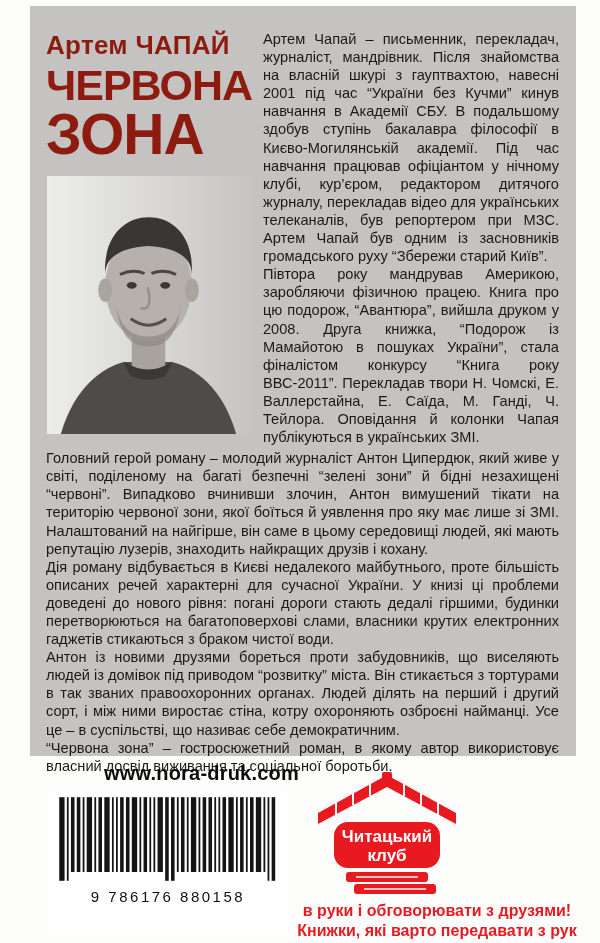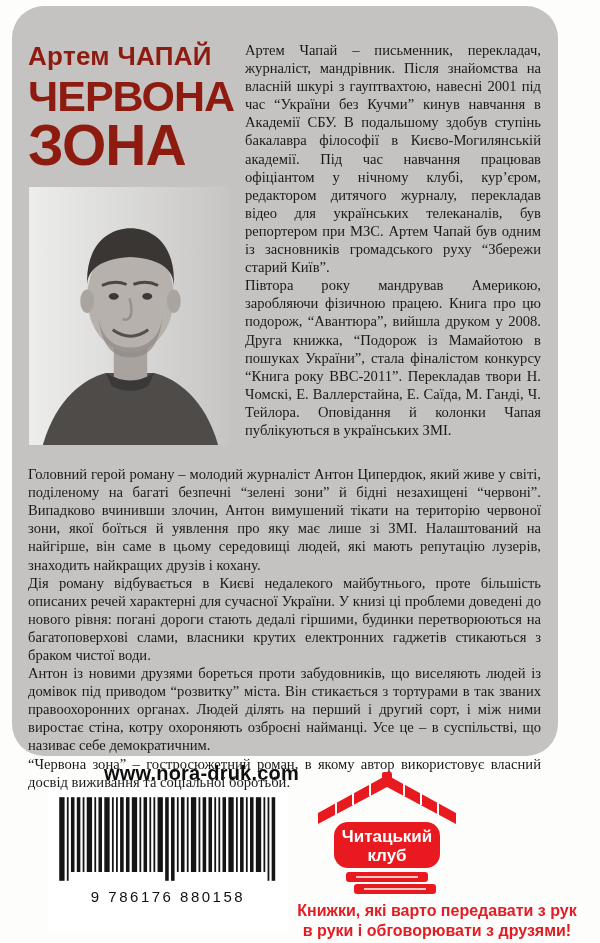--- a/index.html
+++ b/index.html
@@ -1,34 +1,34 @@
 <!DOCTYPE html>
 <html><head>
 <meta charset="utf-8">
 <style>
   html,body{margin:0;padding:0;background:#ffffff;}
   .page{
     position:relative;width:600px;height:943px;background:#fdfdfc;overflow:hidden;
     font-family:"Liberation Sans", sans-serif;
   }
   .cover{
-    position:absolute;left:12px;top:6px;width:546px;height:750px;
-    background:#c4c3c1;box-sizing:border-box;padding:35px 17px 0 16px;border-radius:32px;
+    position:absolute;left:30px;top:6px;width:546px;height:750px;
+    background:#c4c3c1;box-sizing:border-box;padding:24px 17px 0 16px;
   }
   .left-col{float:left;width:204px;margin-right:13px;}
   .author{font-size:26px;font-weight:bold;color:#8e1b10;letter-spacing:.3px;white-space:nowrap;}
   .title{margin-top:4px;color:#8e1b10;font-weight:bold;}
   .title .t1{font-size:43px;line-height:.97;letter-spacing:-1px;}
   .title .t2{font-size:57px;line-height:.97;letter-spacing:-1px;text-align:left;}
   .photo{margin-top:14px;width:204px;height:258px;}
   .photo svg{display:block;width:100%;height:100%;}
   .cover p{
-    margin:0;font-size:14.6px;line-height:1.24;text-align:justify;color:#1a1a1a;font-family:Liberation Serif, serif;
+    margin:0;font-size:14.6px;line-height:1.24;text-align:justify;color:#1a1a1a;
   }
-  .cover p.gap{margin-top:26px;}
+  .cover p.gap{margin-top:3px;}
   .cover p.smallgap{}
   .website{
     position:absolute;left:56px;top:762px;font-size:20px;font-weight:bold;color:#0d0d0d;letter-spacing:.2px;margin-left:48px;
   }
   .barcode-box{
     position:absolute;left:48px;top:792px;width:240px;height:140px;background:#ffffff;text-align:center;
   }
   .isbn{font-size:13.5px;color:#111;padding-top:2px;}
   .bars{width:228px;height:88px;margin-top:3px;}
   .digits{font-size:15px;color:#111;letter-spacing:2.5px;margin-top:1px;}
@@ -154,17 +154,17 @@
       <text x="75" y="89" text-anchor="middle" font-family="Liberation Sans, sans-serif" font-size="17" font-weight="bold" fill="#ffffff">клуб</text>
 
       <rect x="34" y="100" width="82" height="10" rx="3" fill="#e8191f"></rect>
       <rect x="42" y="112" width="82" height="10" rx="3" fill="#e8191f"></rect>
       <line x1="44" y1="105" x2="106" y2="105" stroke="#ffffff" stroke-width="1.5"></line>
       <line x1="52" y1="117" x2="114" y2="117" stroke="#ffffff" stroke-width="1.5"></line>
     </svg>
   </div>
 
   <div class="slogan">
+    <div>в руки і обговорювати з друзями!</div>
     <div>Книжки, які варто передавати з рук</div>
-    <div>в руки і обговорювати з друзями!</div>
   </div>
 
 </div>
 
 </body></html>

